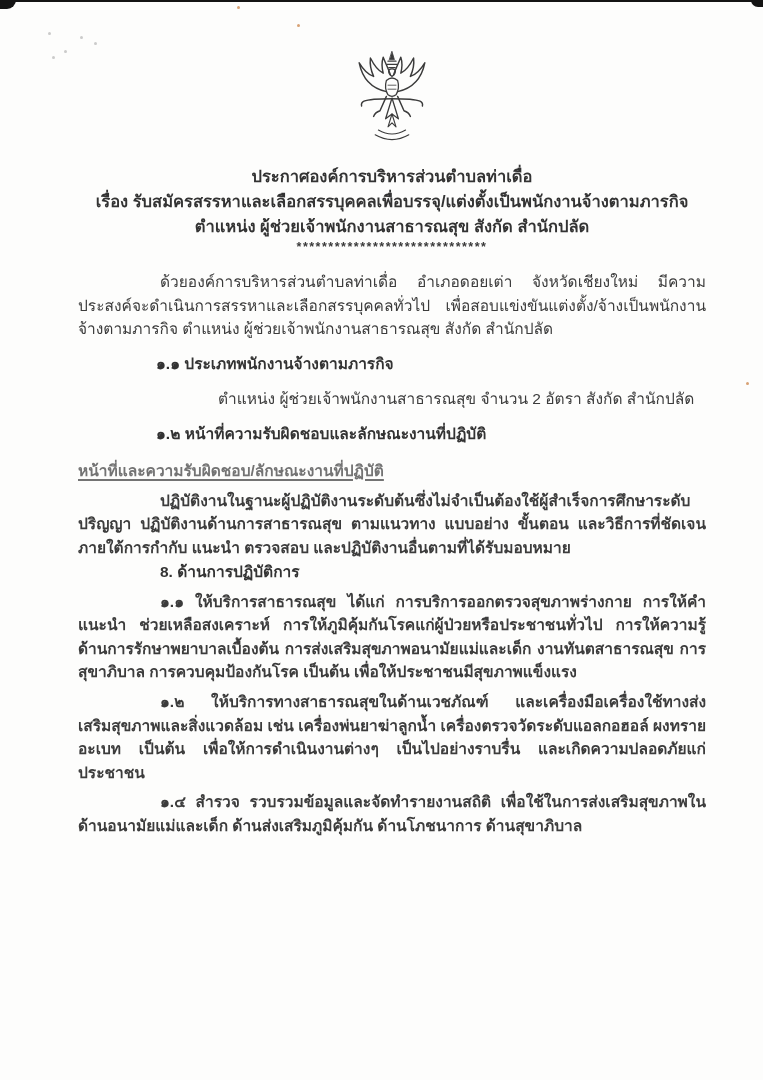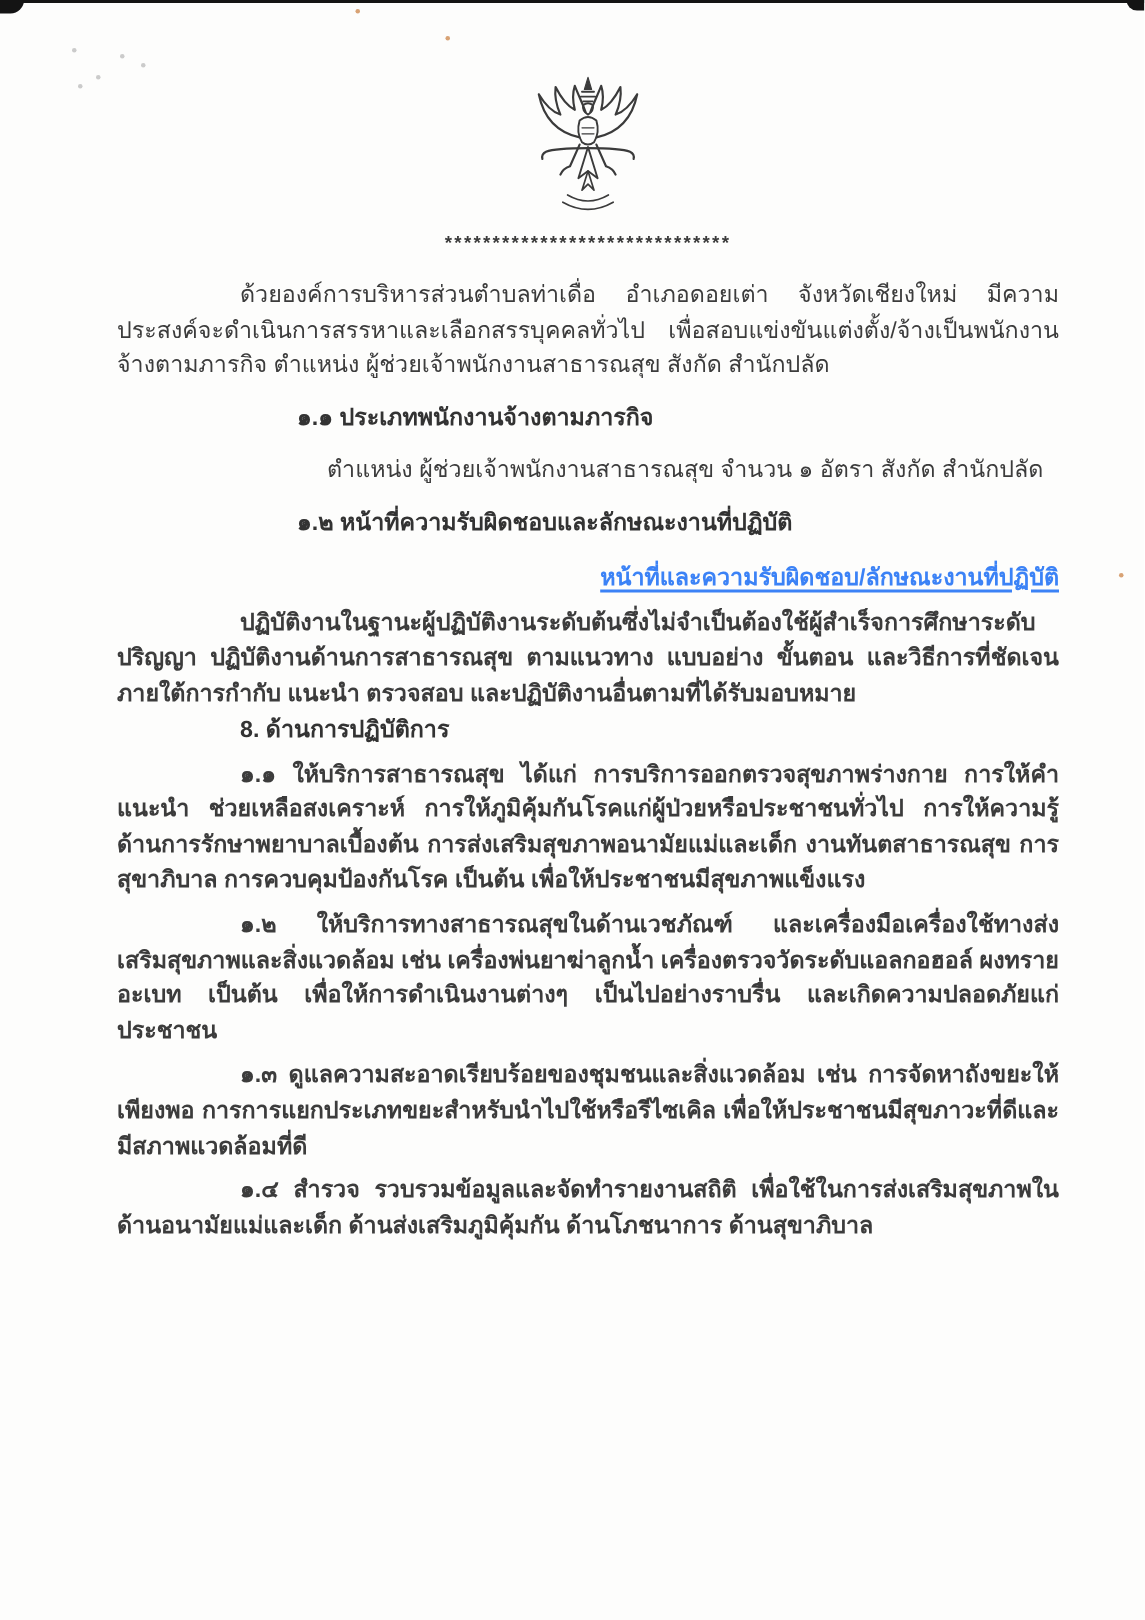--- a/index.html
+++ b/index.html
@@ -35,26 +35,26 @@
   }
   .indent { text-indent:82px; }
   .mt-lg { margin-top:16px; }
   .mt-sm { margin-top:6px;font-weight:bold; }
 
   .heading-1 {
     margin-top:14px; margin-left:70px;
     font-size:15.5px; line-height:24px; font-weight:bold; color:#333;
     text-decoration:underline; text-underline-offset:3px; text-decoration-thickness:1.5px;
   }
-  .subhead { margin-top:11px; margin-left:120px; font-size:15.5px; line-height:24px; font-weight:bold; color:#333; }
+  .subhead { margin-top:11px; margin-left:78px; font-size:15.5px; line-height:24px; font-weight:bold; color:#333; }
   .position-line { margin-top:11px; margin-left:140px; font-size:15.5px; line-height:24px; }
   .duty-heading {
     margin-top:13px;
-    font-size:15.5px; line-height:24px; font-weight:bold; color:#3b82f6;
-    text-decoration:underline; text-underline-offset:3px; text-decoration-thickness:1.5px;text-align:right;
+    font-size:15.5px; line-height:24px; font-weight:bold; color:#737373;
+    text-decoration:underline; text-underline-offset:3px; text-decoration-thickness:1.5px;
   }
   .lead-in { text-indent:82px; }
   .op-heading { margin-left:82px; font-weight:bold; color:#333; font-size:15.5px; line-height:24px; }
 </style>
 </head>
 <body>
 
 <div class="page">
 
   <div class="scan-top-line"></div>
@@ -83,30 +83,34 @@
           <path d="M50 44 h10 M50 49 h10" stroke-width="1"></path>
           <path d="M20 64 C30 60 80 60 90 64 M20 64 q-4 2 -3 6 M90 64 q4 2 3 6" stroke-width="1.8"></path>
           <path d="M48 58 L40 76 M62 58 L70 76 M40 76 q-6 2 -8 7 M70 76 q6 2 8 7" stroke-width="1.8"></path>
           <path d="M55 60 L47 86 L55 80 L63 86 Z" stroke-width="1.6"></path>
           <path d="M55 80 L50 96 L55 91 L60 96 Z" stroke-width="1.4"></path>
           <path d="M38 100 q17 10 34 0 M34 106 q21 12 42 0" stroke-width="1.4"></path>
         </g>
       </svg>
     </div>
 
+    <div class="title-block">
+      <div class="title-line">ประกาศองค์การบริหารส่วนตำบลท่าเดื่อ</div>
+      <div class="title-line">เรื่อง รับสมัครสรรหาและเลือกสรรบุคคลเพื่อบรรจุ/แต่งตั้งเป็นพนักงานจ้างตามภารกิจ</div>
+      <div class="title-line">ตำแหน่ง ผู้ช่วยเจ้าพนักงานสาธารณสุข สังกัด สำนักปลัด</div>
+    </div>
     <div class="separator">******************************</div>
 
     <p class="para indent mt-lg">ด้วยองค์การบริหารส่วนตำบลท่าเดื่อ อำเภอดอยเต่า จังหวัดเชียงใหม่ มีความประสงค์จะดำเนินการสรรหาและเลือกสรรบุคคลทั่วไป เพื่อสอบแข่งขันแต่งตั้ง/จ้างเป็นพนักงานจ้างตามภารกิจ ตำแหน่ง ผู้ช่วยเจ้าพนักงานสาธารณสุข สังกัด สำนักปลัด</p>
 
     <div class="subhead">๑.๑ ประเภทพนักงานจ้างตามภารกิจ</div>
-    <div class="position-line">ตำแหน่ง ผู้ช่วยเจ้าพนักงานสาธารณสุข จำนวน ๑ อัตรา สังกัด สำนักปลัด</div>
+    <div class="position-line">ตำแหน่ง ผู้ช่วยเจ้าพนักงานสาธารณสุข จำนวน 2 อัตรา สังกัด สำนักปลัด</div>
     <div class="subhead">๑.๒ หน้าที่ความรับผิดชอบและลักษณะงานที่ปฏิบัติ</div>
 
     <div class="duty-heading">หน้าที่และความรับผิดชอบ/ลักษณะงานที่ปฏิบัติ</div>
     <p class="para indent mt-sm">ปฏิบัติงานในฐานะผู้ปฏิบัติงานระดับต้นซึ่งไม่จำเป็นต้องใช้ผู้สำเร็จการศึกษาระดับปริญญา ปฏิบัติงานด้านการสาธารณสุข ตามแนวทาง แบบอย่าง ขั้นตอน และวิธีการที่ชัดเจน ภายใต้การกำกับ แนะนำ ตรวจสอบ และปฏิบัติงานอื่นตามที่ได้รับมอบหมาย</p>
     <div class="op-heading">8. ด้านการปฏิบัติการ</div>
     <p class="para indent mt-sm">๑.๑ ให้บริการสาธารณสุข ได้แก่ การบริการออกตรวจสุขภาพร่างกาย การให้คำแนะนำ ช่วยเหลือสงเคราะห์ การให้ภูมิคุ้มกันโรคแก่ผู้ป่วยหรือประชาชนทั่วไป การให้ความรู้ด้านการรักษาพยาบาลเบื้องต้น การส่งเสริมสุขภาพอนามัยแม่และเด็ก งานทันตสาธารณสุข การสุขาภิบาล การควบคุมป้องกันโรค เป็นต้น เพื่อให้ประชาชนมีสุขภาพแข็งแรง</p>
     <p class="para indent mt-sm">๑.๒ ให้บริการทางสาธารณสุขในด้านเวชภัณฑ์ และเครื่องมือเครื่องใช้ทางส่งเสริมสุขภาพและสิ่งแวดล้อม เช่น เครื่องพ่นยาฆ่าลูกน้ำ เครื่องตรวจวัดระดับแอลกอฮอล์ ผงทรายอะเบท เป็นต้น เพื่อให้การดำเนินงานต่างๆ เป็นไปอย่างราบรื่น และเกิดความปลอดภัยแก่ประชาชน</p>
-    <p class="para indent mt-sm">๑.๓ ดูแลความสะอาดเรียบร้อยของชุมชนและสิ่งแวดล้อม เช่น การจัดหาถังขยะให้เพียงพอ การการแยกประเภทขยะสำหรับนำไปใช้หรือรีไซเคิล เพื่อให้ประชาชนมีสุขภาวะที่ดีและมีสภาพแวดล้อมที่ดี</p>
     <p class="para indent mt-sm">๑.๔ สำรวจ รวบรวมข้อมูลและจัดทำรายงานสถิติ เพื่อใช้ในการส่งเสริมสุขภาพในด้านอนามัยแม่และเด็ก ด้านส่งเสริมภูมิคุ้มกัน ด้านโภชนาการ ด้านสุขาภิบาล</p>
 
   </div>
 </div>
 
 </body></html>

